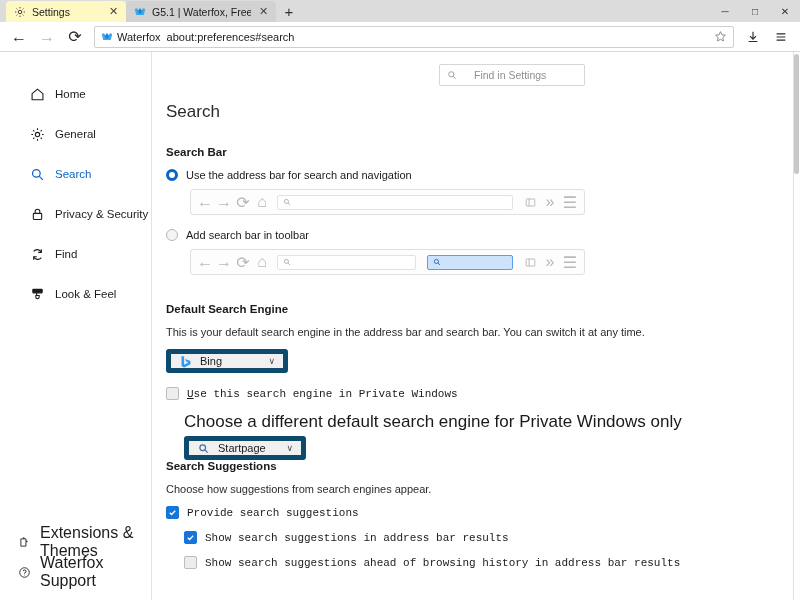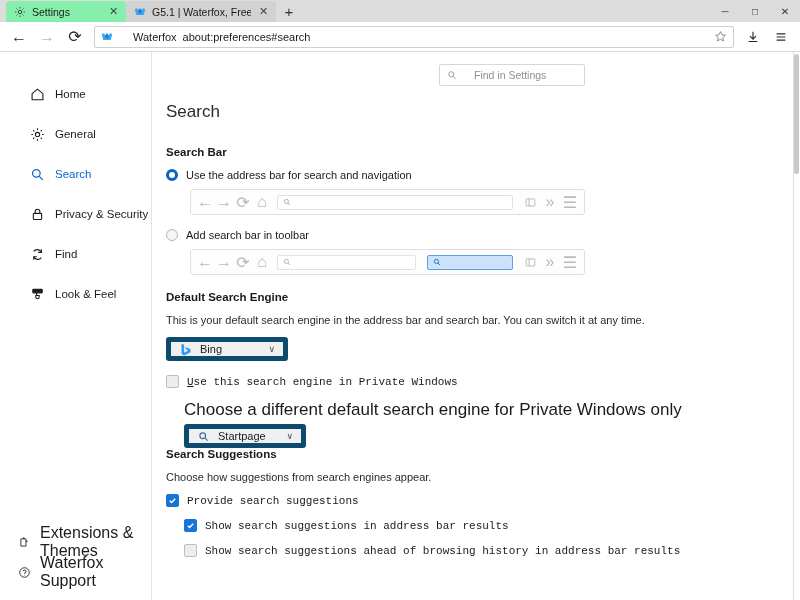--- a/index.html
+++ b/index.html
@@ -20,21 +20,21 @@
   }
   .tabstrip { display: flex; align-items: flex-end; height: 22px; padding-left: 6px; }
 
   .tab {
     height: 21px; display: flex; align-items: center;
     padding: 0 6px 0 8px; gap: 6px;
     font-size: 10.5px; color: #1a1a1a;
     max-width: 150px; min-width: 120px;
     position: relative; border-radius: 4px 4px 0 0;
   }
-  .tab.active { background: #86efac; }
+  .tab.active { background: #fef9c3; }
   .tab.inactive { background: #d2d2d2; }
   .tab-favicon { width: 12px; height: 12px; flex: 0 0 12px; display:flex; align-items:center; justify-content:center; }
   .tab-title { flex: 1; overflow: hidden; white-space: nowrap; text-overflow: clip; font-size: 10.5px; }
   .tab-close { width: 13px; height:13px; display:flex; align-items:center; justify-content:center; font-size: 11px; color:#444; flex:0 0 13px; }
   .newtab-btn {
     width: 26px; height: 21px; display:flex; align-items:center; justify-content:center;
     font-size: 15px; color:#333; font-weight: 300;
   }
 
   .winctrls { position: absolute; right: 0; top: 0; height: 22px; display:flex; }
@@ -47,21 +47,21 @@
     border-bottom: 1px solid #d8d8d8;
   }
   .nav-btn { width: 26px; height: 24px; display:flex; align-items:center; justify-content:center; color:#2b2b2b; }
   .nav-btn.disabled { color: #b8b8b8; }
 
   .urlbar {
     flex: 1; height: 22px; background: #ffffff; border: 1px solid #cfcfcf;
     border-radius: 2px; display:flex; align-items:center; gap: 6px;
     padding: 0 6px; margin: 0 4px;
   }
-  .url-brand { display:flex; align-items:center; gap: 20px; font-size: 11px; color:#1a1a1a; }
+  .url-brand { display:flex; align-items:center; gap: 4px; font-size: 11px; color:#1a1a1a; }
   .url-text { font-size: 11px; color: #1a1a1a; flex:1; white-space:nowrap; overflow:hidden; }
   .url-star { margin-left:auto; color:#8a8a8a; }
 
   
   .content { flex: 1; display: flex; background:#ffffff; position: relative; overflow: hidden; }
 
   .sidebar {
     width: 152px; flex: 0 0 152px; background:#ffffff;
     border-right: 1px solid #e3e3e3;
     display: flex; flex-direction: column;
@@ -396,21 +396,21 @@
                 <rect x="1.5" y="2.5" width="11" height="9" rx="1"></rect>
                   <path d="M5.2 2.5 v9"></path>
               </svg>
             </span>
             <span class="tp-ico">»</span>
             <span class="tp-ico">☰</span>
           </span>
         </div>
 
         
-        <div class="sec-head" style="margin-top:16px;">Default Search Engine</div>
+        <div class="sec-head" style="margin-top:28px;">Default Search Engine</div>
         <div class="sec-desc">This is your default search engine in the address bar and search bar. You can switch it at any time.</div>
 
         <div class="select-btn">
           <span class="sb-ico">
             <svg width="12" height="13" viewBox="0 0 12 14">
               <path d="M1.2 0.8 L4 1.9 V10.4 L8.4 8 L6.2 7 L5 4.2 L10.8 6.5 V10 L4 13.4 L1.2 11.8 Z" fill="#2f9bf0"></path>
             </svg>
           </span>
           <span class="sb-label">Bing</span>
           <span class="sb-caret">∨</span>

